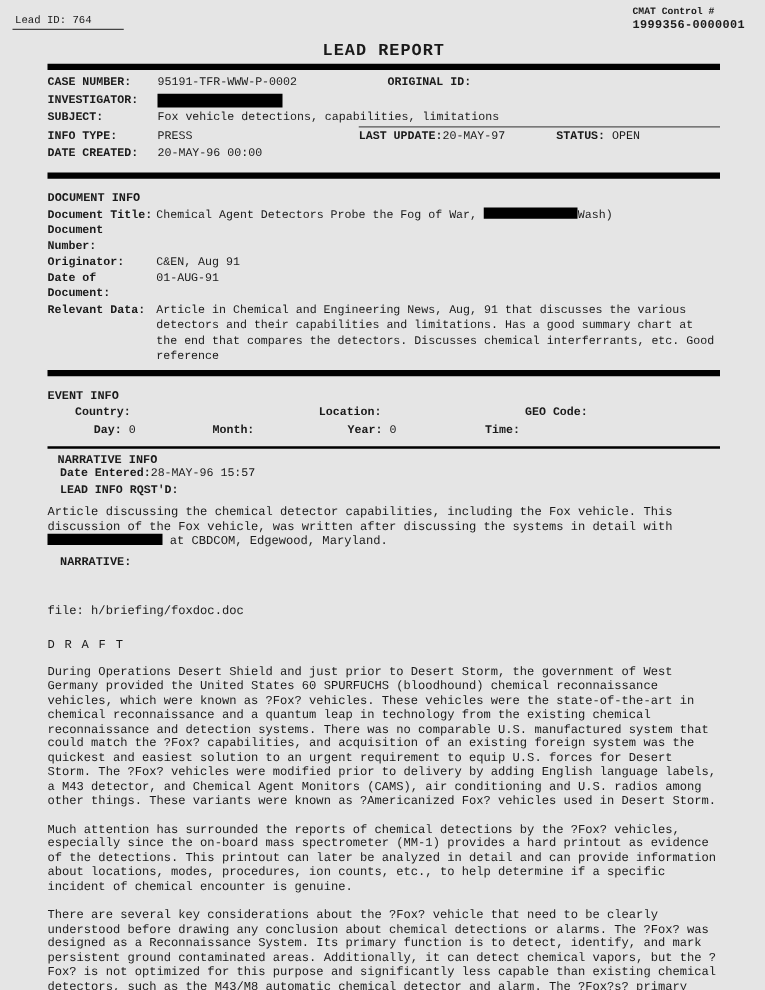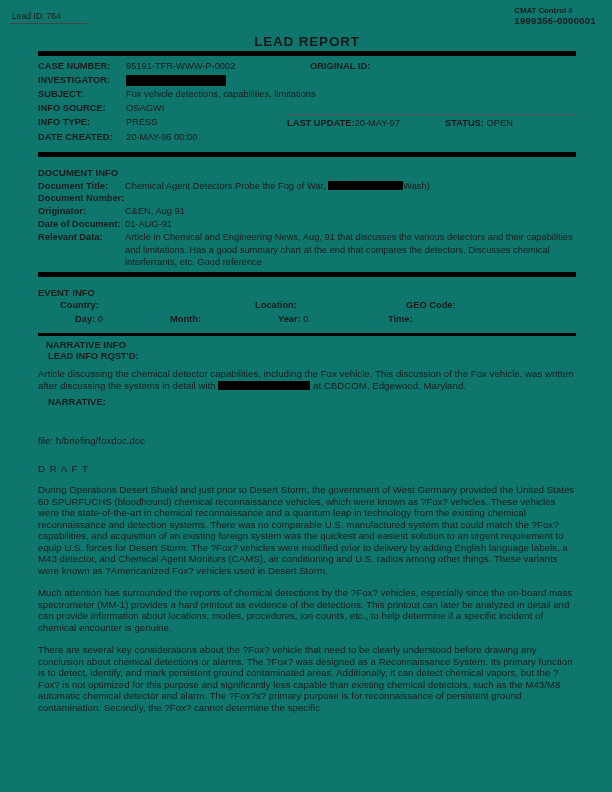--- a/index.html
+++ b/index.html
@@ -2,23 +2,23 @@
 <html><head>
 <meta charset="utf-8">
 <style>
   html, body { margin: 0; padding: 0; background: #ffffff; }
   * { box-sizing: border-box; }
 
   .page {
     position: relative;
     width: 612px;
     height: 792px;
-    background: #0f766e;
+    background: #e5e5e5;
     overflow: hidden;
-    font-family: Liberation Sans, sans-serif;
+    font-family: Liberation Mono, monospace;
     color: #1a1a1a;
   }
 
   
   .hdr-lead-id {
     position: absolute; left: 10px; top: 10px;
     font-size: 8.5px;
     border-bottom: 1px solid #444;
     padding: 1px 26px 2px 2px;
   }
@@ -40,21 +40,21 @@
   .lc-label { position: absolute; left: 50px; font-weight: bold; }
   .lc-value { position: absolute; left: 362px; }
 
   .bar     { height: 5px;   background: #000; margin-top: 2px; }
   .bar2    { height: 5px;   background: #000; margin-top: 8px; }
   .bar3    { height: 5px;   background: #000; margin-top: 4px; }
   .thinbar { height: 2.5px; background: #000; margin-top: 6px; }
 
   
   .formgrid { margin-top: 3px; }
-  .frow { display: flex; font-size: 9.3px; line-height: 14px; align-items: flex-start; }
+  .frow { display: flex; font-size: 9.3px; line-height: 14px; align-items: center; }
   .frow .lbl { font-weight: bold; }
   .c1 { width: 88px;  flex-shrink: 0; }
   .c2 { width: 184px; flex-shrink: 0; }
   .cpress { width: 161px; flex-shrink: 0; }
   .rest { flex: 1; display: flex; border-top: 1px solid #555; align-items: baseline; }
   .lu { width: 158px; flex-shrink: 0; }
 
   .redact-block  { width: 100px; height: 11px; background: #000; align-self: center; }
   .redact-inline { display: inline-block; background: #000; height: 9px; vertical-align: -1px; }
 
@@ -62,21 +62,21 @@
   .section-title { font-weight: bold; font-size: 9.5px; line-height: 12px; margin-top: 10px; }
   .drow { display: flex; font-size: 9.3px; line-height: 12.4px; margin-top: 0.5px; }
   .dlbl { width: 87px; flex-shrink: 0; font-weight: bold; }
   .dval { flex: 1; }
 
   
   .erow { position: relative; height: 13px; font-size: 9.3px; margin-top: 1px; }
   .erow .lbl { font-weight: bold; }
   .e-country  { position: absolute; left: 22px; }
   .e-location { position: absolute; left: 217px; }
-  .e-geo      { position: absolute; left: 368px; }
+  .e-geo      { position: absolute; left: 382px; }
   .e-day   { position: absolute; left: 37px; }
   .e-month { position: absolute; left: 132px; }
   .e-year  { position: absolute; left: 240px; }
   .e-time  { position: absolute; left: 350px; }
 
   
   .narr-title { font-weight: bold; font-size: 9.5px; margin-top: 3px; padding-left: 8px; }
   .nrow { font-size: 9.3px; line-height: 12.5px; padding-left: 10px; }
   .nrow .lbl { font-weight: bold; }
   .para { font-size: 9.7px; line-height: 11.5px; text-align: left; }
@@ -119,24 +119,20 @@
       <div class="frow">
         <span class="lbl c1">INVESTIGATOR:</span>
         <span class="redact-block"></span>
       </div>
 
       <div class="frow">
         <span class="lbl c1">SUBJECT:</span>
         <span>Fox vehicle detections, capabilities, limitations</span>
       </div>
 
-      <div class="frow">
-        <span class="lbl c1">INFO SOURCE:</span>
-        <span>OSAGWI</span>
-      </div>
 
       <div class="frow">
         <span class="lbl c1">INFO TYPE:</span>
         <span class="cpress">PRESS</span>
         <span class="rest">
           <span class="lu">
             <span class="lbl">LAST UPDATE:</span><span>20-MAY-97</span>
           </span>
           <span>
             <span class="lbl">STATUS:</span>
@@ -199,20 +195,23 @@
         <span class="e-year"><span class="lbl">Year:</span> <span>0</span></span>
         <span class="lbl e-time">Time:</span>
       </div>
     </div>
 
     <div class="thinbar"></div>
 
     <div>
       <div class="narr-title">NARRATIVE INFO</div>
 
+      <div class="nrow">
+        <span class="lbl">Date Entered:</span><span>28-MAY-96 15:57</span>
+      </div>
 
       <div class="nrow">
         <span class="lbl">LEAD INFO RQST'D:</span>
       </div>
 
       <div class="para intro-para"><span>Article discussing the chemical detector capabilities, including the Fox vehicle.  This discussion of the Fox vehicle, was written after discussing the systems in detail with </span><span class="redact-inline" style="width:92px"></span><span> at CBDCOM, Edgewood, Maryland.</span></div>
 
       <div class="narrative-label">NARRATIVE:</div>
 
       <div class="para file-line">file: h/briefing/foxdoc.doc</div>

